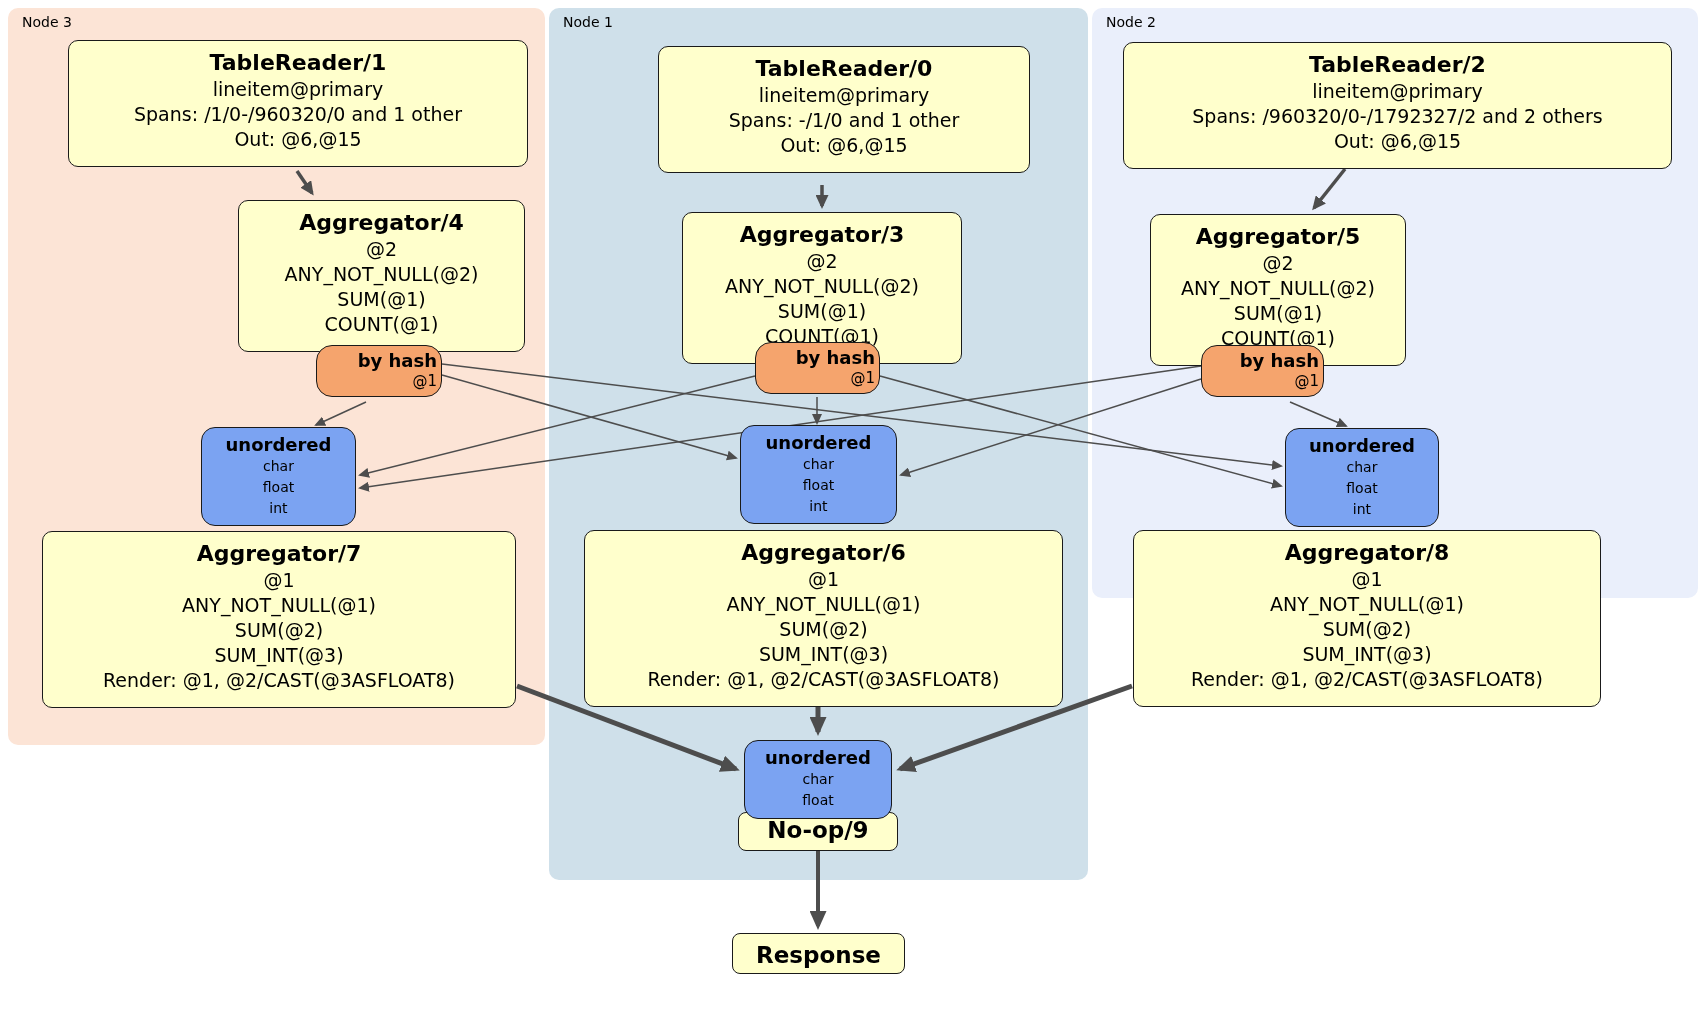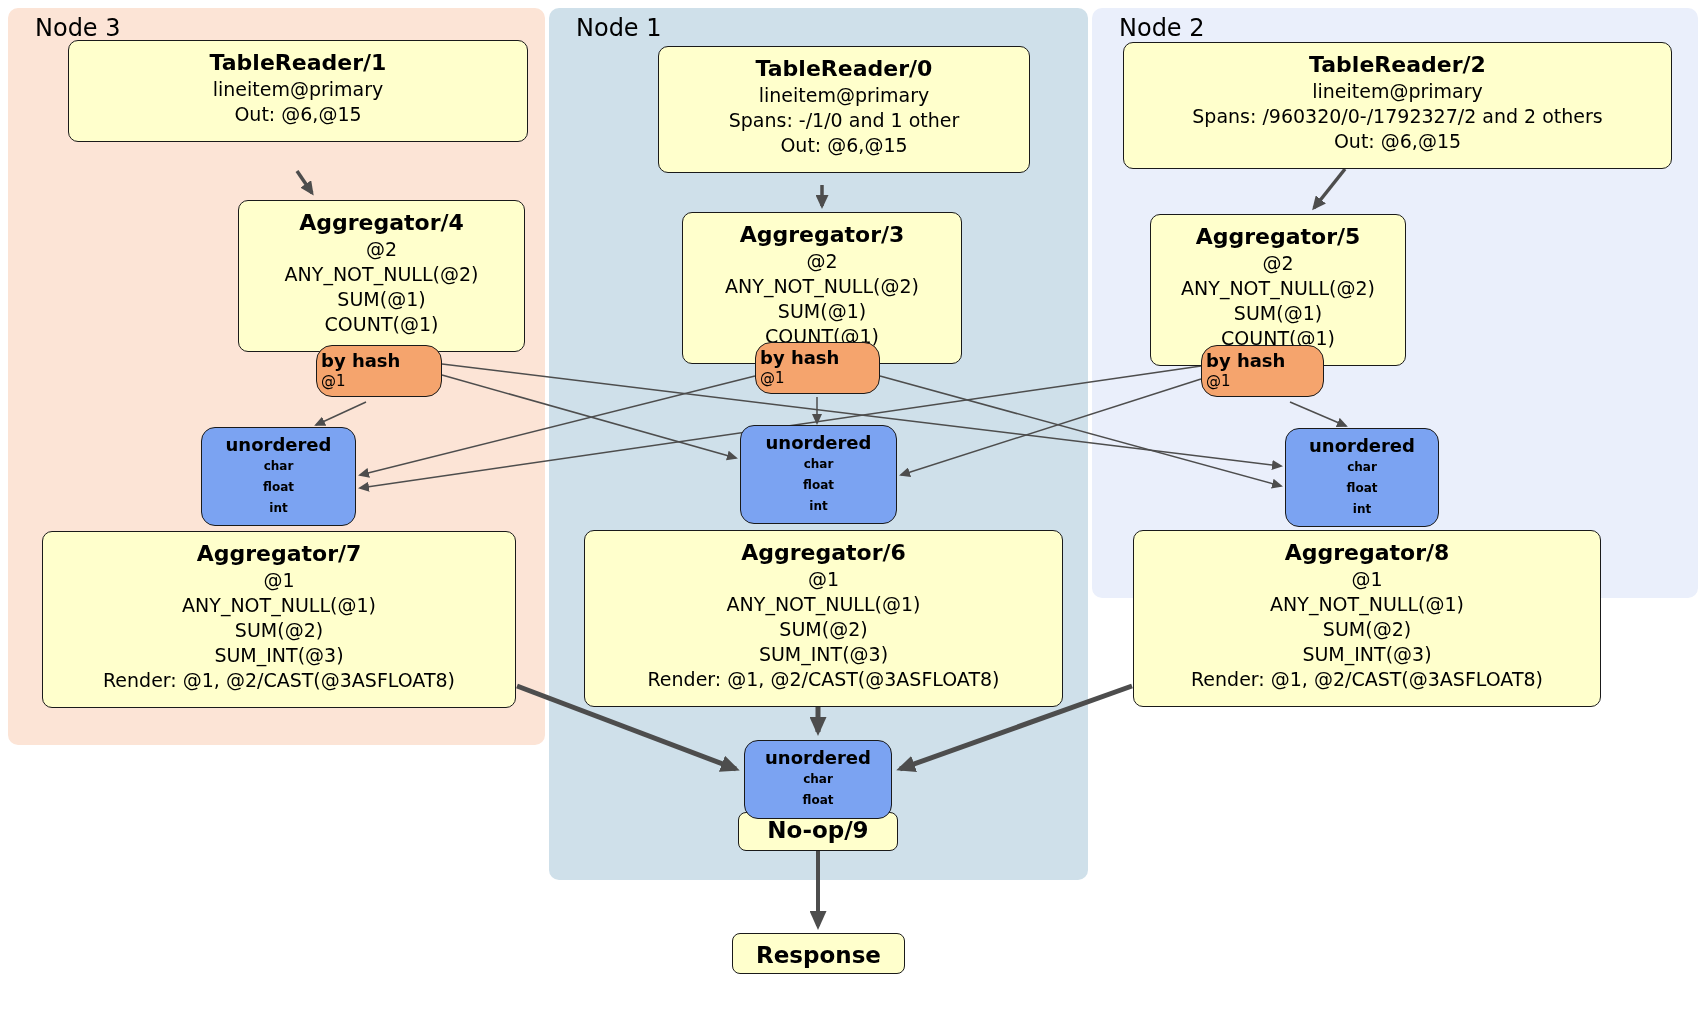--- a/index.html
+++ b/index.html
@@ -22,22 +22,22 @@
     background: #ffffff;
     overflow: hidden;
   }
   .region {
     position: absolute;
     border-radius: 10px;
   }
   .region-label {
     position: absolute;
     top: 6px;
-    left: 27px;
-    font-size: 24px;
+    left: 14px;
+    font-size: 14px;
     color: #000000;
     white-space: nowrap;
   }
   .edges {
     position: absolute;
     left: 0; top: 0;
     width: 1706px;
     height: 1016px;
     z-index: 1;
     pointer-events: none;
@@ -63,21 +63,21 @@
     color: #000;
     line-height: 25px;
     white-space: nowrap;
   }
   .router {
     position: absolute;
     z-index: 3;
     background: var(--router-bg);
     border: 1.6px solid var(--box-border);
     border-radius: 16px;
-    text-align: left;
+    text-align: right;
     padding: 3px 4px 5px 4px;
   }
   .router-title {
     font-size: 18px;
     font-weight: bold;
     line-height: 23px;
     white-space: nowrap;
   }
   .router-key {
     font-size: 15px;
@@ -93,24 +93,23 @@
     text-align: center;
     padding: 5px 4px 6px 4px;
   }
   .sync-title {
     font-size: 18px;
     font-weight: bold;
     line-height: 23px;
     white-space: nowrap;
   }
   .sync-line {
-    font-size: 12px;
+    font-size: 14px;
     line-height: 21px;
     white-space: nowrap;
-    font-weight: bold;
   }
   .small-proc {
     position: absolute;
     z-index: 2;
     background: var(--proc-bg);
     border: 1.6px solid var(--box-border);
     border-radius: 8px;
     text-align: center;
     padding: 3px 8px 5px 8px;
   }
@@ -161,20 +160,21 @@
     <line x1="517" y1="686" x2="736" y2="769" stroke="var(--edge)" stroke-width="5" marker-end="url(#ah-b)"></line>
     <line x1="818" y1="700" x2="818" y2="732" stroke="var(--edge)" stroke-width="5" marker-end="url(#ah-b)"></line>
     <line x1="1132" y1="686" x2="900" y2="769" stroke="var(--edge)" stroke-width="5" marker-end="url(#ah-b)"></line>
 
     <line x1="818" y1="851" x2="818" y2="926" stroke="var(--edge)" stroke-width="4" marker-end="url(#ah-b)"></line>
   </svg>
 
   <div class="proc" style="left:68px; top:40px; width:460px;">
     <div class="proc-title">TableReader/1</div>
     <div class="proc-line">lineitem@primary</div>
+    <div class="proc-line">Spans: /1/0-/960320/0 and 1 other</div>
     <div class="proc-line">Out: @6,@15</div>
   </div>
 
   <div class="proc" style="left:238px; top:200px; width:287px;">
     <div class="proc-title">Aggregator/4</div>
     <div class="proc-line">@2</div>
     <div class="proc-line">ANY_NOT_NULL(@2)</div>
     <div class="proc-line">SUM(@1)</div>
     <div class="proc-line">COUNT(@1)</div>
   </div>

